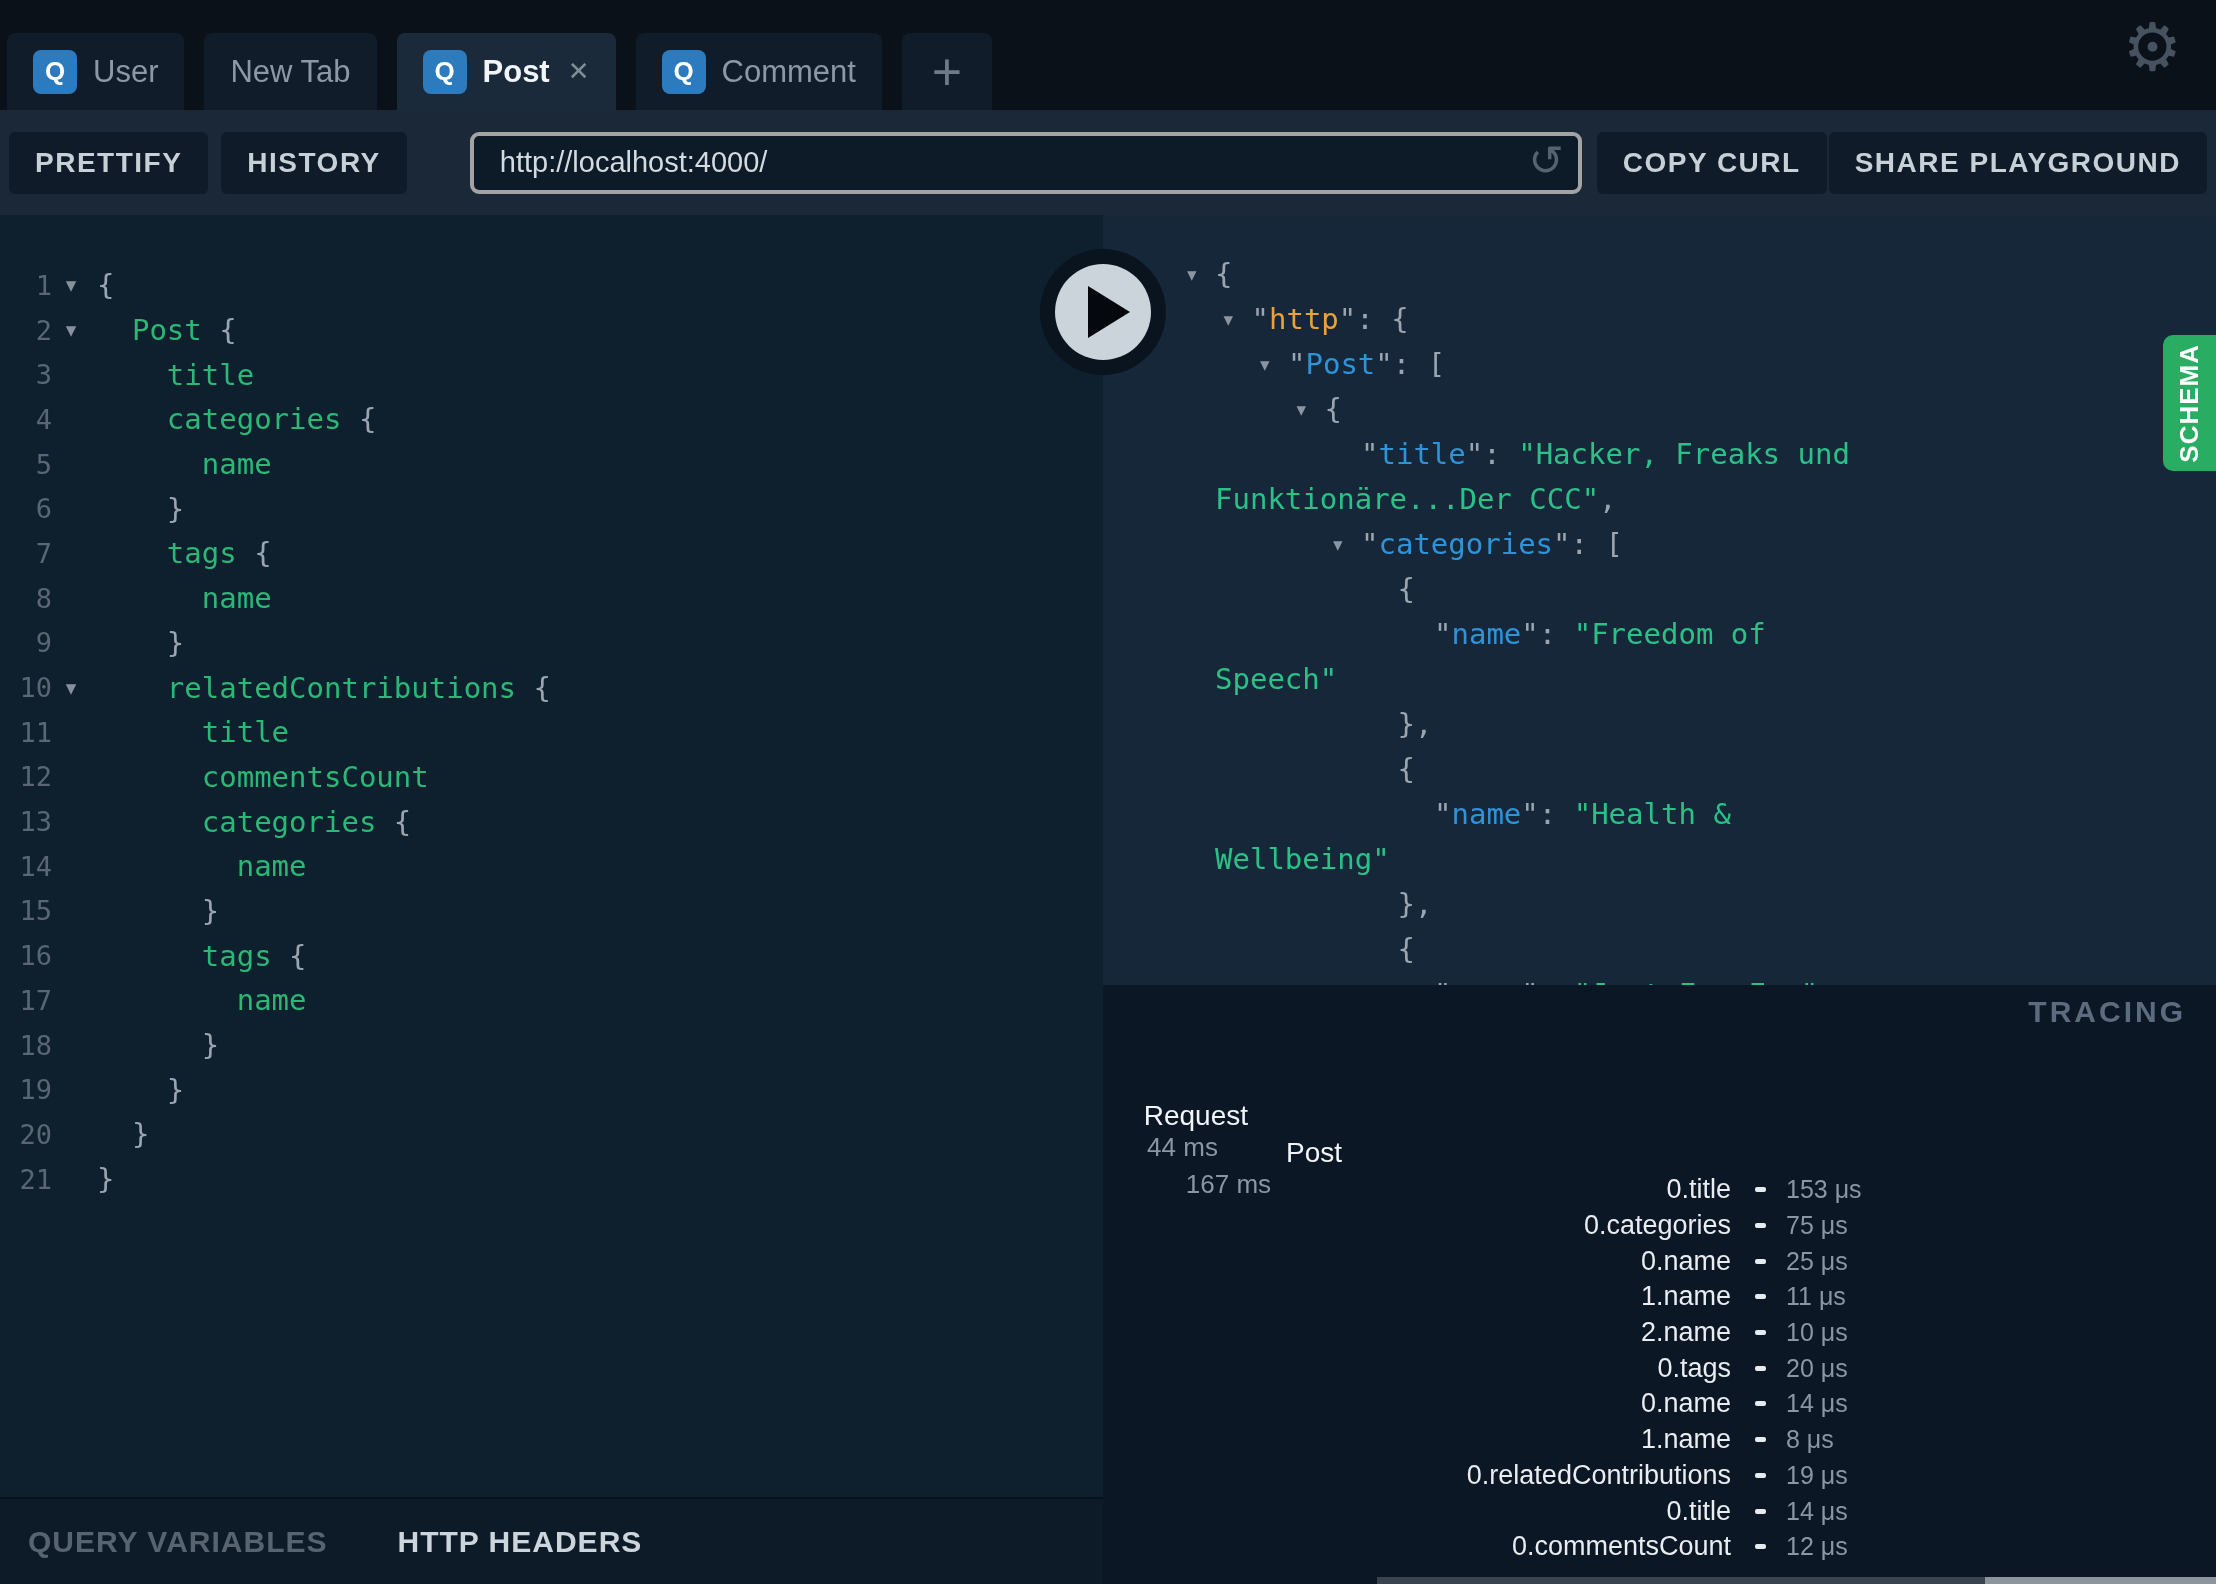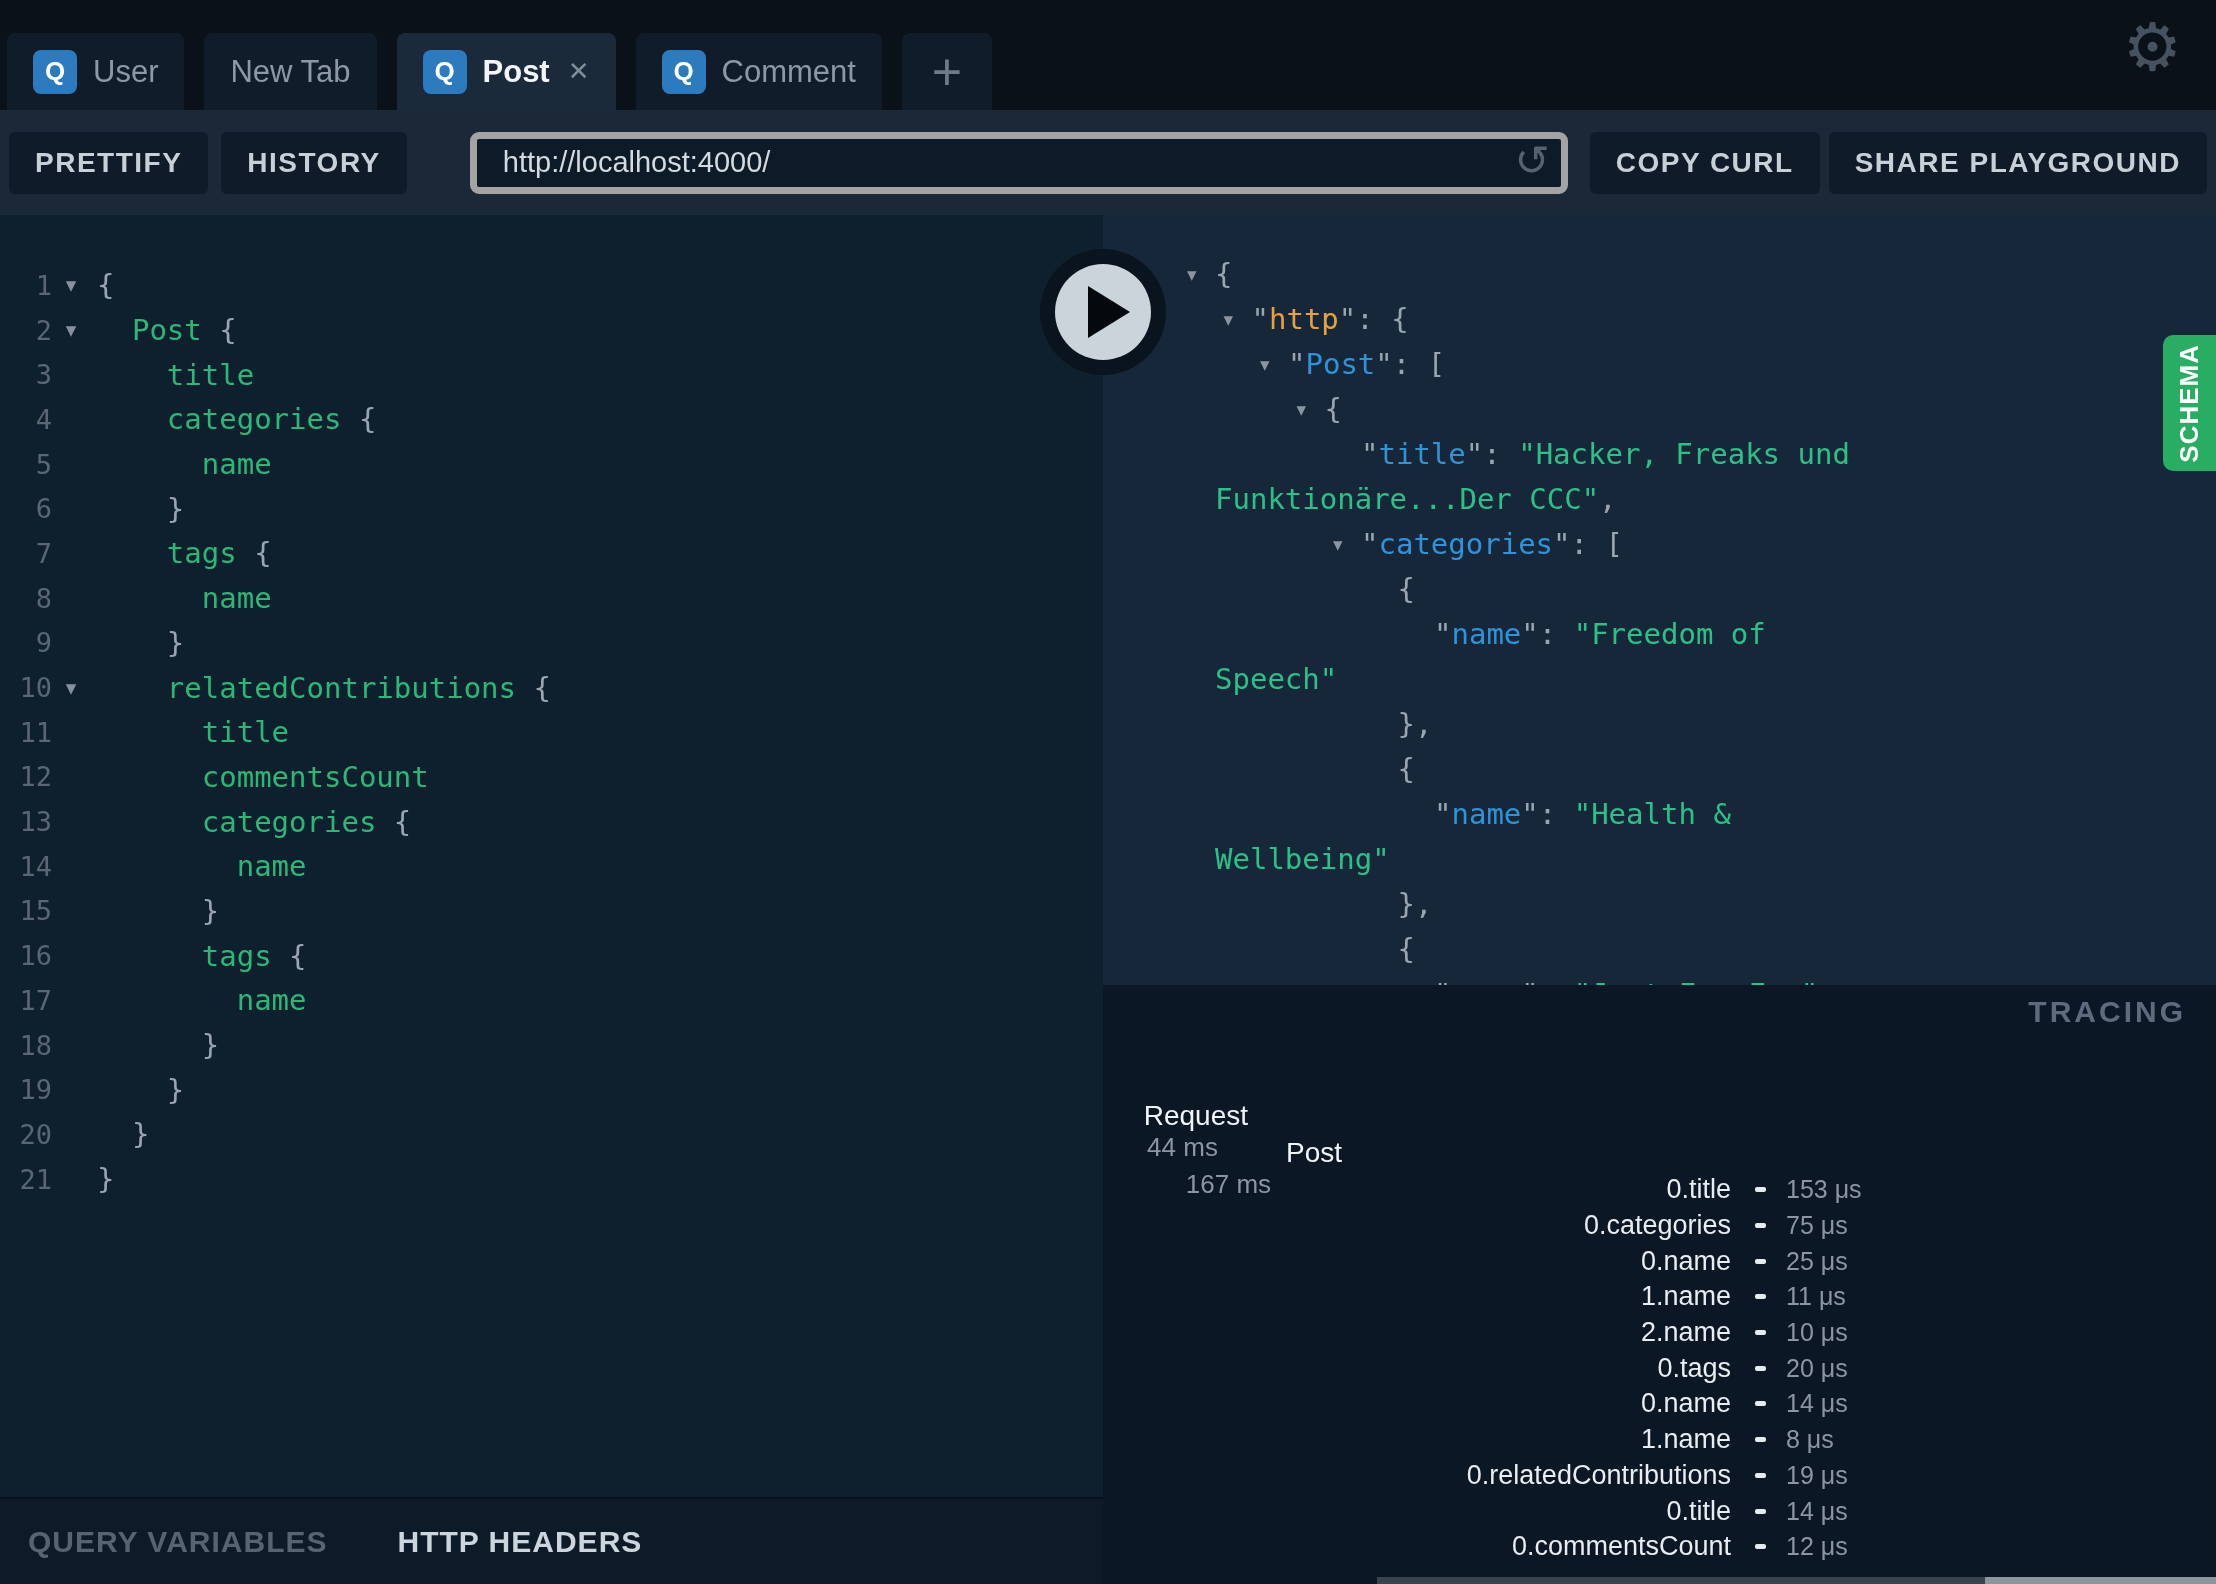--- a/index.html
+++ b/index.html
@@ -17,23 +17,23 @@
   .q-badge { width:44px; height:44px; border-radius:8px; background:#2d7bbf; color:#fff; font-weight:700; font-size:26px; display:flex; align-items:center; justify-content:center; margin-right:16px; }
   .tab-close { margin-left:18px; font-size:26px; color:#828d9a; }
   .tab-plus { width:90px; justify-content:center; padding:0; }
   .plus-glyph { font-size:52px; font-weight:300; color:#6f7a87; line-height:1; }
   #gear { position:absolute; right:34px; top:14px; font-size:66px; color:#46525f; line-height:1; cursor:pointer; }
 
   
   #toolbar { position:absolute; left:0; top:110px; width:2216px; height:105px; background:#1a2837; display:flex; align-items:center; padding:0 9px; }
   .tb-btn { height:62px; background:#0f1b29; border:none; border-radius:6px; color:#c7cfd7; font-family:inherit; font-size:28px; font-weight:600; letter-spacing:1.5px; padding:0 26px; margin-right:13px; cursor:pointer; white-space:nowrap; }
   #url-wrap { position:relative; flex:1; height:62px; margin:0 13px 0 50px; }
-  #url-input { width:100%; height:62px; background:#0d1a28; border:7px solid #a3a3a3; border-radius:9px; color:#d3dae0; font-family:inherit; font-size:29px; padding:0 42px 0 26px; outline:none; }
+  #url-input { width:100%; height:62px; background:#0d1a28; border:4px solid #a3a3a3; border-radius:9px; color:#d3dae0; font-family:inherit; font-size:29px; padding:0 42px 0 26px; outline:none; }
   #reload { position:absolute; right:18px; top:50%; transform:translateY(-54%); font-size:42px; color:#56636f; cursor:pointer; line-height:1; }
-  .tb-btn.right { margin:0 0 0 9px; }
+  .tb-btn.right { margin:0 0 0 2px; }
 
   
   #editor { position:absolute; left:0; top:215px; width:1103px; height:1282px; background:#0e1f2e; padding-top:48px; cursor:text; }
   .ed-line { display:flex; align-items:center; height:44.7px; }
   .ed-num { width:52px; text-align:right; font-family:"DejaVu Sans Mono",monospace; font-size:27px; color:#5a6672; }
   .ed-fold { width:38px; text-align:center; font-size:21px; color:#87919d; cursor:pointer; }
   .ed-code { font-family:"DejaVu Sans Mono",monospace; font-size:29px; white-space:pre; margin-left:7px; }
   .seg-f { color:#2bb876; }
   .seg-p { color:#9aa5b0; }
 

